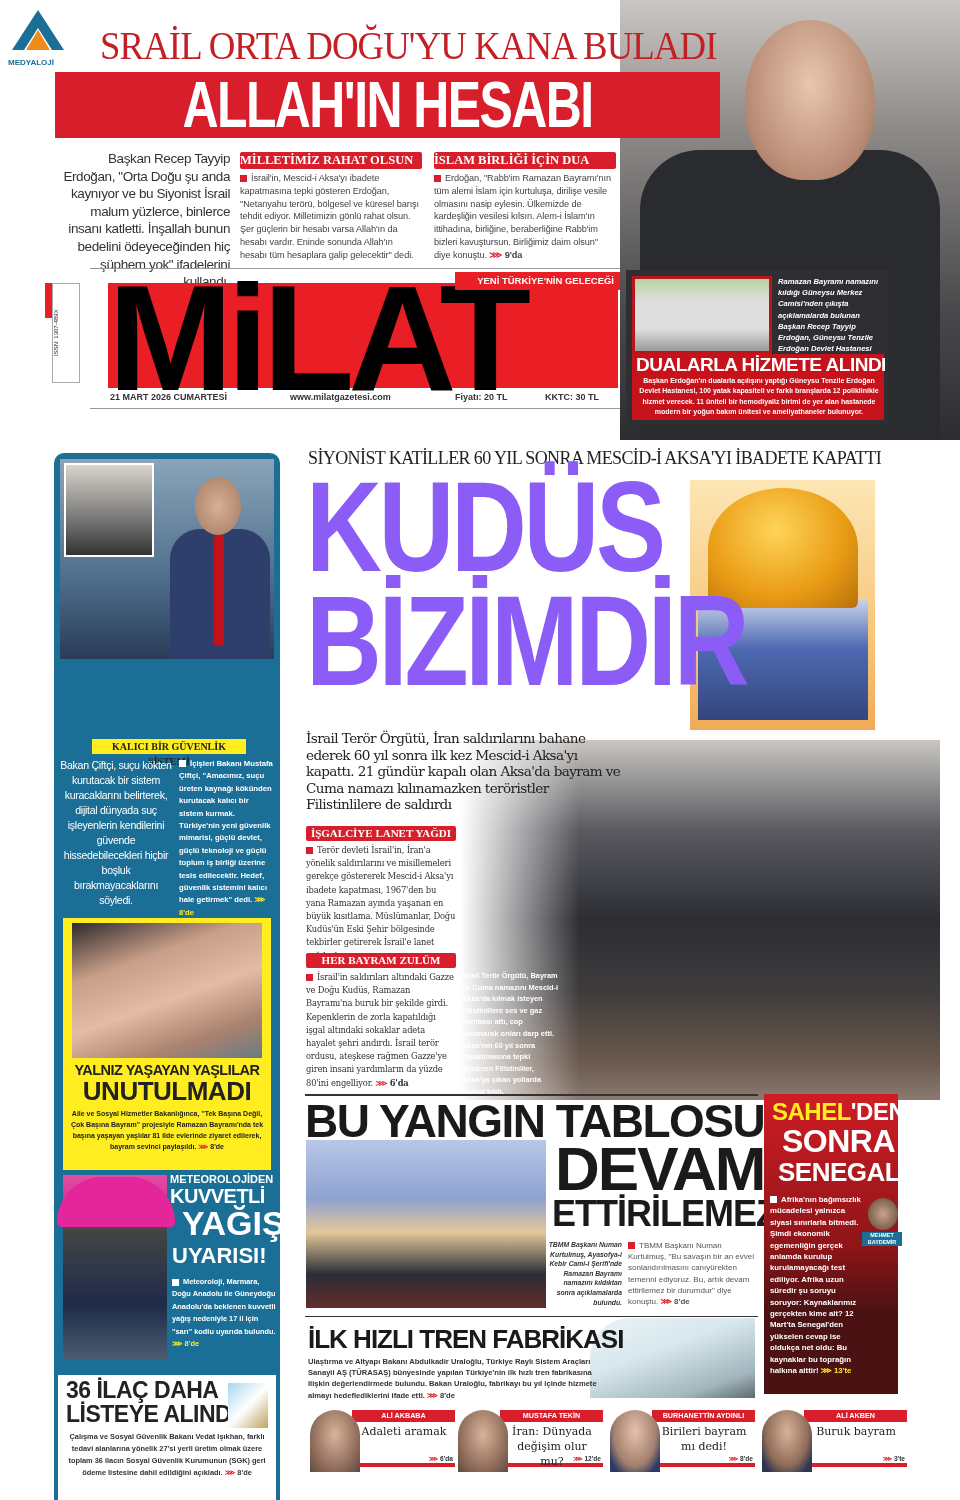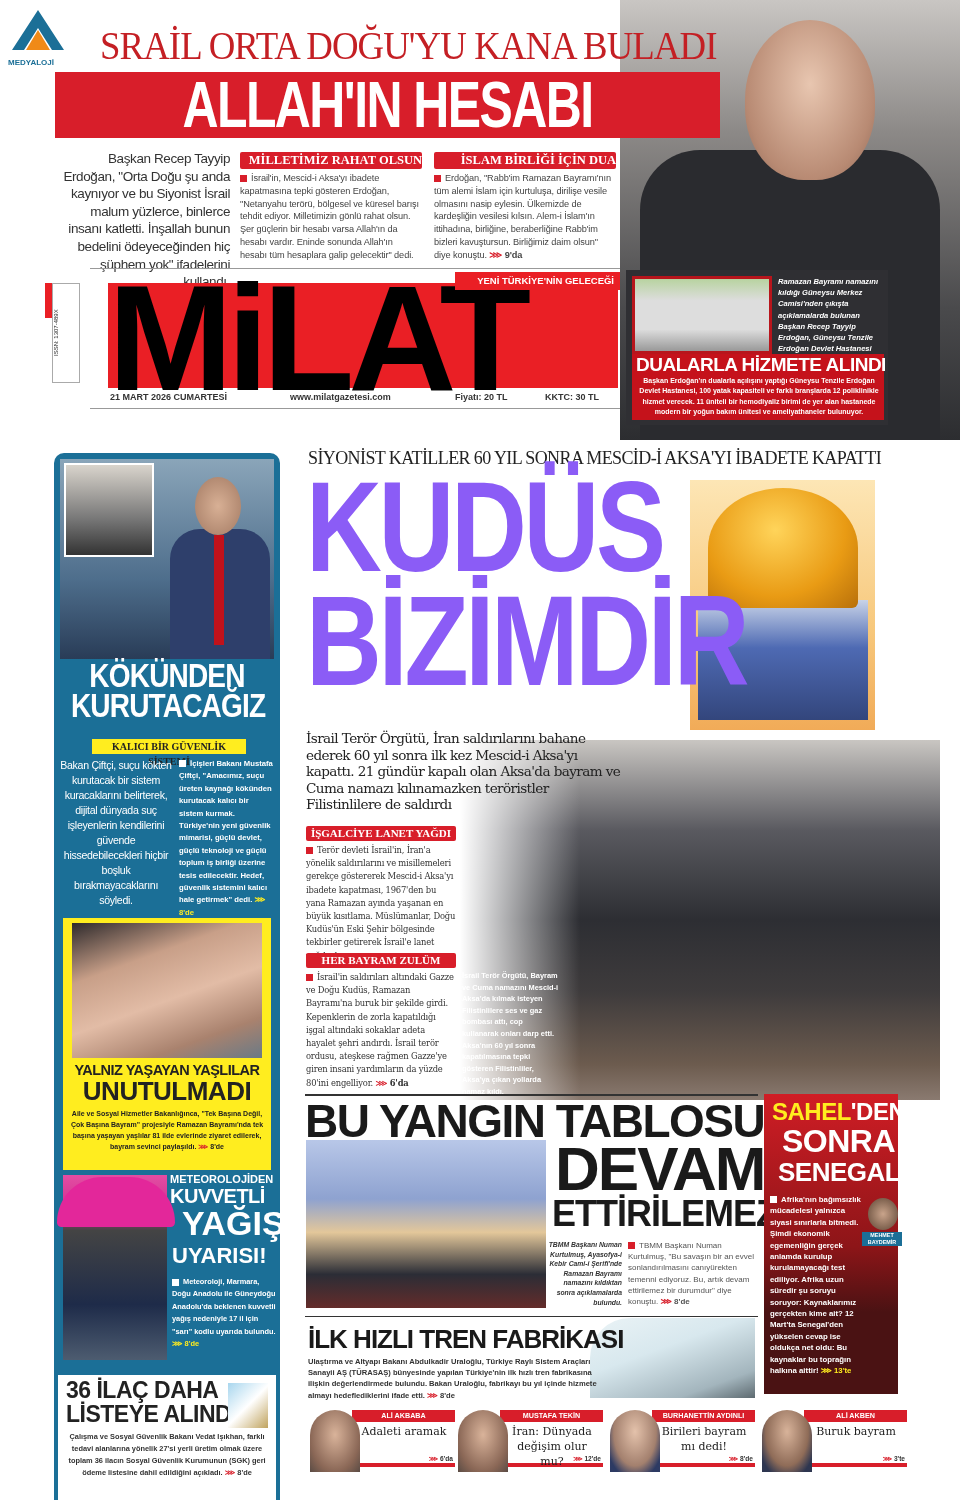--- a/index.html
+++ b/index.html
@@ -7,21 +7,21 @@
 .abs{position:absolute}
 .bul{display:inline-block;width:7px;height:7px;background:#d81e2a;margin-right:4px;vertical-align:middle}
 .arr{color:#d81e2a;font-weight:bold}
 
 .wm{left:8px;top:8px;width:90px;height:55px}
 
 .top-kicker{left:100px;top:22px;font-size:40px;color:#c41f24;font-family:"Liberation Serif",serif;letter-spacing:-1px;transform:scaleX(0.92);transform-origin:left top;white-space:nowrap}
 .top-main{left:55px;top:72px;width:665px;height:66px;background:#d81e2a;color:#fff;font-weight:bold;font-size:64px;line-height:66px;text-align:center;letter-spacing:-2px;overflow:hidden}
 .top-main span{display:inline-block;transform:scaleX(0.78)}
 .top-lede{left:55px;top:150px;width:175px;font-size:13.5px;line-height:17.6px;text-align:right;color:#333;font-family:"Liberation Sans Narrow","Liberation Sans",sans-serif;letter-spacing:-0.4px}
-.sub-head{background:#d81e2a;color:#fff;font-family:"Liberation Serif",serif;font-weight:bold;font-size:12.5px;text-align:right;height:17px;line-height:17px;border-radius:2px}
+.sub-head{background:#d81e2a;color:#fff;font-family:"Liberation Serif",serif;font-weight:bold;font-size:12.5px;text-align:left;height:17px;line-height:17px;border-radius:2px}
 .sub-col{font-size:9.2px;line-height:12.8px;color:#444;letter-spacing:-0.1px}
 .photo-erdogan{left:620px;top:0;width:340px;height:440px;background:linear-gradient(180deg,#c9c6c3 0%,#8c8987 30%,#4a4a4c 70%,#2c2d30 100%)}
 .face{position:absolute;left:125px;top:20px;width:130px;height:160px;border-radius:50% 50% 45% 45%;background:radial-gradient(ellipse at 50% 40%,#e8c6b0,#b88a73 70%,#8a6655)}
 .coat{position:absolute;left:20px;top:150px;width:300px;height:290px;border-radius:60px 60px 0 0;background:#2a2b2f}
 
 .mast-line{left:90px;height:1px;background:#999;width:530px}
 .mast-logo{left:108px;top:283px;width:510px;height:105px;background:#ea1f25}
 .mast-logo .m-text{position:absolute;left:0;top:-20px;color:#000000;font-weight:bold;font-size:150px;letter-spacing:-6px;line-height:150px}
 .mast-tag{left:455px;top:272px;width:165px;height:18px;background:#ea1f25;color:#fff;font-size:9.5px;font-weight:bold;text-align:right;padding-right:6px;line-height:18px}
 .isbn{left:52px;top:283px;width:28px;height:100px;background:#fff;border:1px solid #aaa;font-size:6px;writing-mode:vertical-rl;transform:rotate(180deg);text-align:center;overflow:hidden}
@@ -160,24 +160,20 @@
 
 <div class="abs leftcol">
   <div class="left-photo">
     <div class="left-inset"></div>
     <div class="minister">
         <div class="m-suit"></div>
         <div class="m-tie"></div>
         <div class="m-face"></div>
       </div>
   </div>
-  <div class="left-h1">
-    <div>KÖKÜNDEN</div>
-    <div>KURUTACAĞIZ</div>
-  </div>
   <div class="left-kicker">KALICI BİR GÜVENLİK SİSTEMİ</div>
   <div class="left-lede">Bakan Çiftçi, suçu kökten kurutacak bir sistem kuracaklarını belirterek, dijital dünyada suç işleyenlerin kendilerini güvende hissedebilecekleri hiçbir boşluk bırakmayacaklarını söyledi.</div>
   <div class="left-body"><span class="bul" style="background:#fff"></span><span>İçişleri Bakanı Mustafa Çiftçi, "Amacımız, suçu üreten kaynağı kökünden kurutacak kalıcı bir sistem kurmak. Türkiye'nin yeni güvenlik mimarisi, güçlü devlet, güçlü teknoloji ve güçlü toplum iş birliği üzerine tesis edilecektir. Hedef, güvenlik sistemini kalıcı hale getirmek" dedi.</span> <span style="color:#ffed1f">⋙</span> <span style="color:#ffed1f">8'de</span></div>
 
   <div class="yellow-box">
     <div class="hands"></div>
     <div class="y-h1">YALNIZ YAŞAYAN YAŞLILAR</div>
     <div class="y-h2">UNUTULMADI</div>
     <div class="y-body"><span>Aile ve Sosyal Hizmetler Bakanlığınca, "Tek Başına Değil, Çok Başına Bayram" projesiyle Ramazan Bayramı'nda tek başına yaşayan yaşlılar 81 ilde evlerinde ziyaret edilerek, bayram sevinci paylaşıldı.</span> <span class="arr">⋙</span> <span>8'de</span></div>
   </div>

